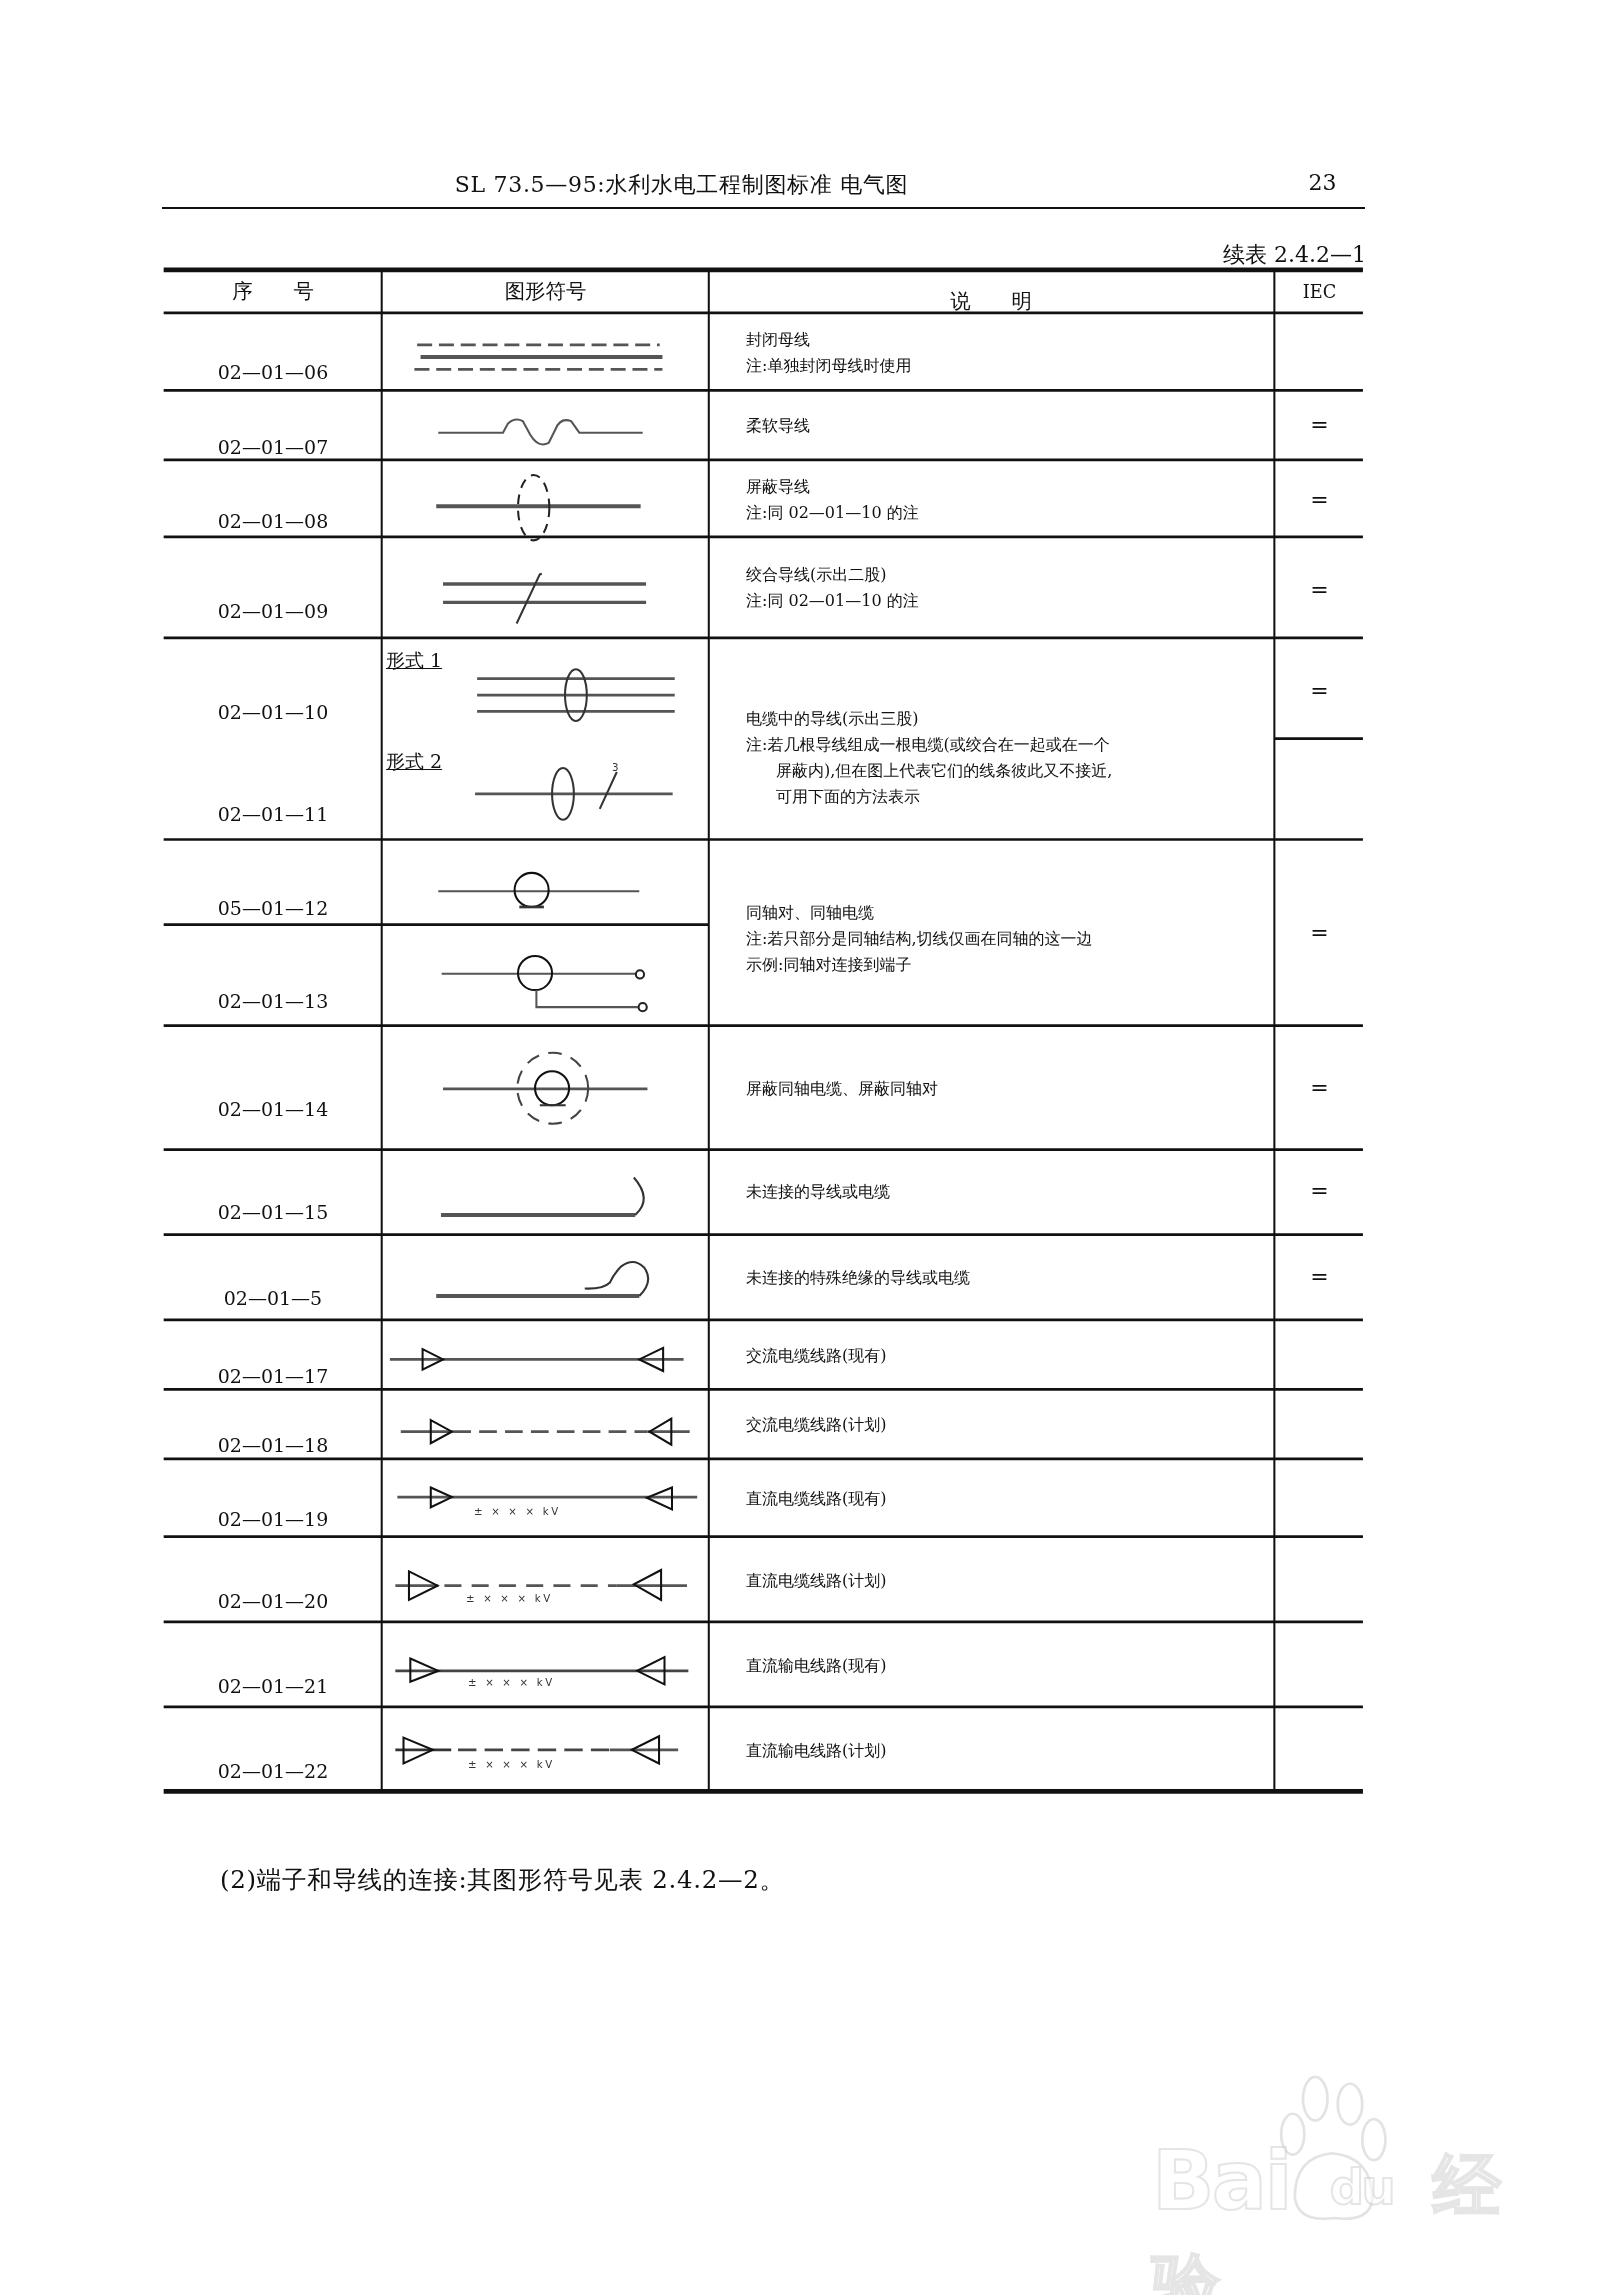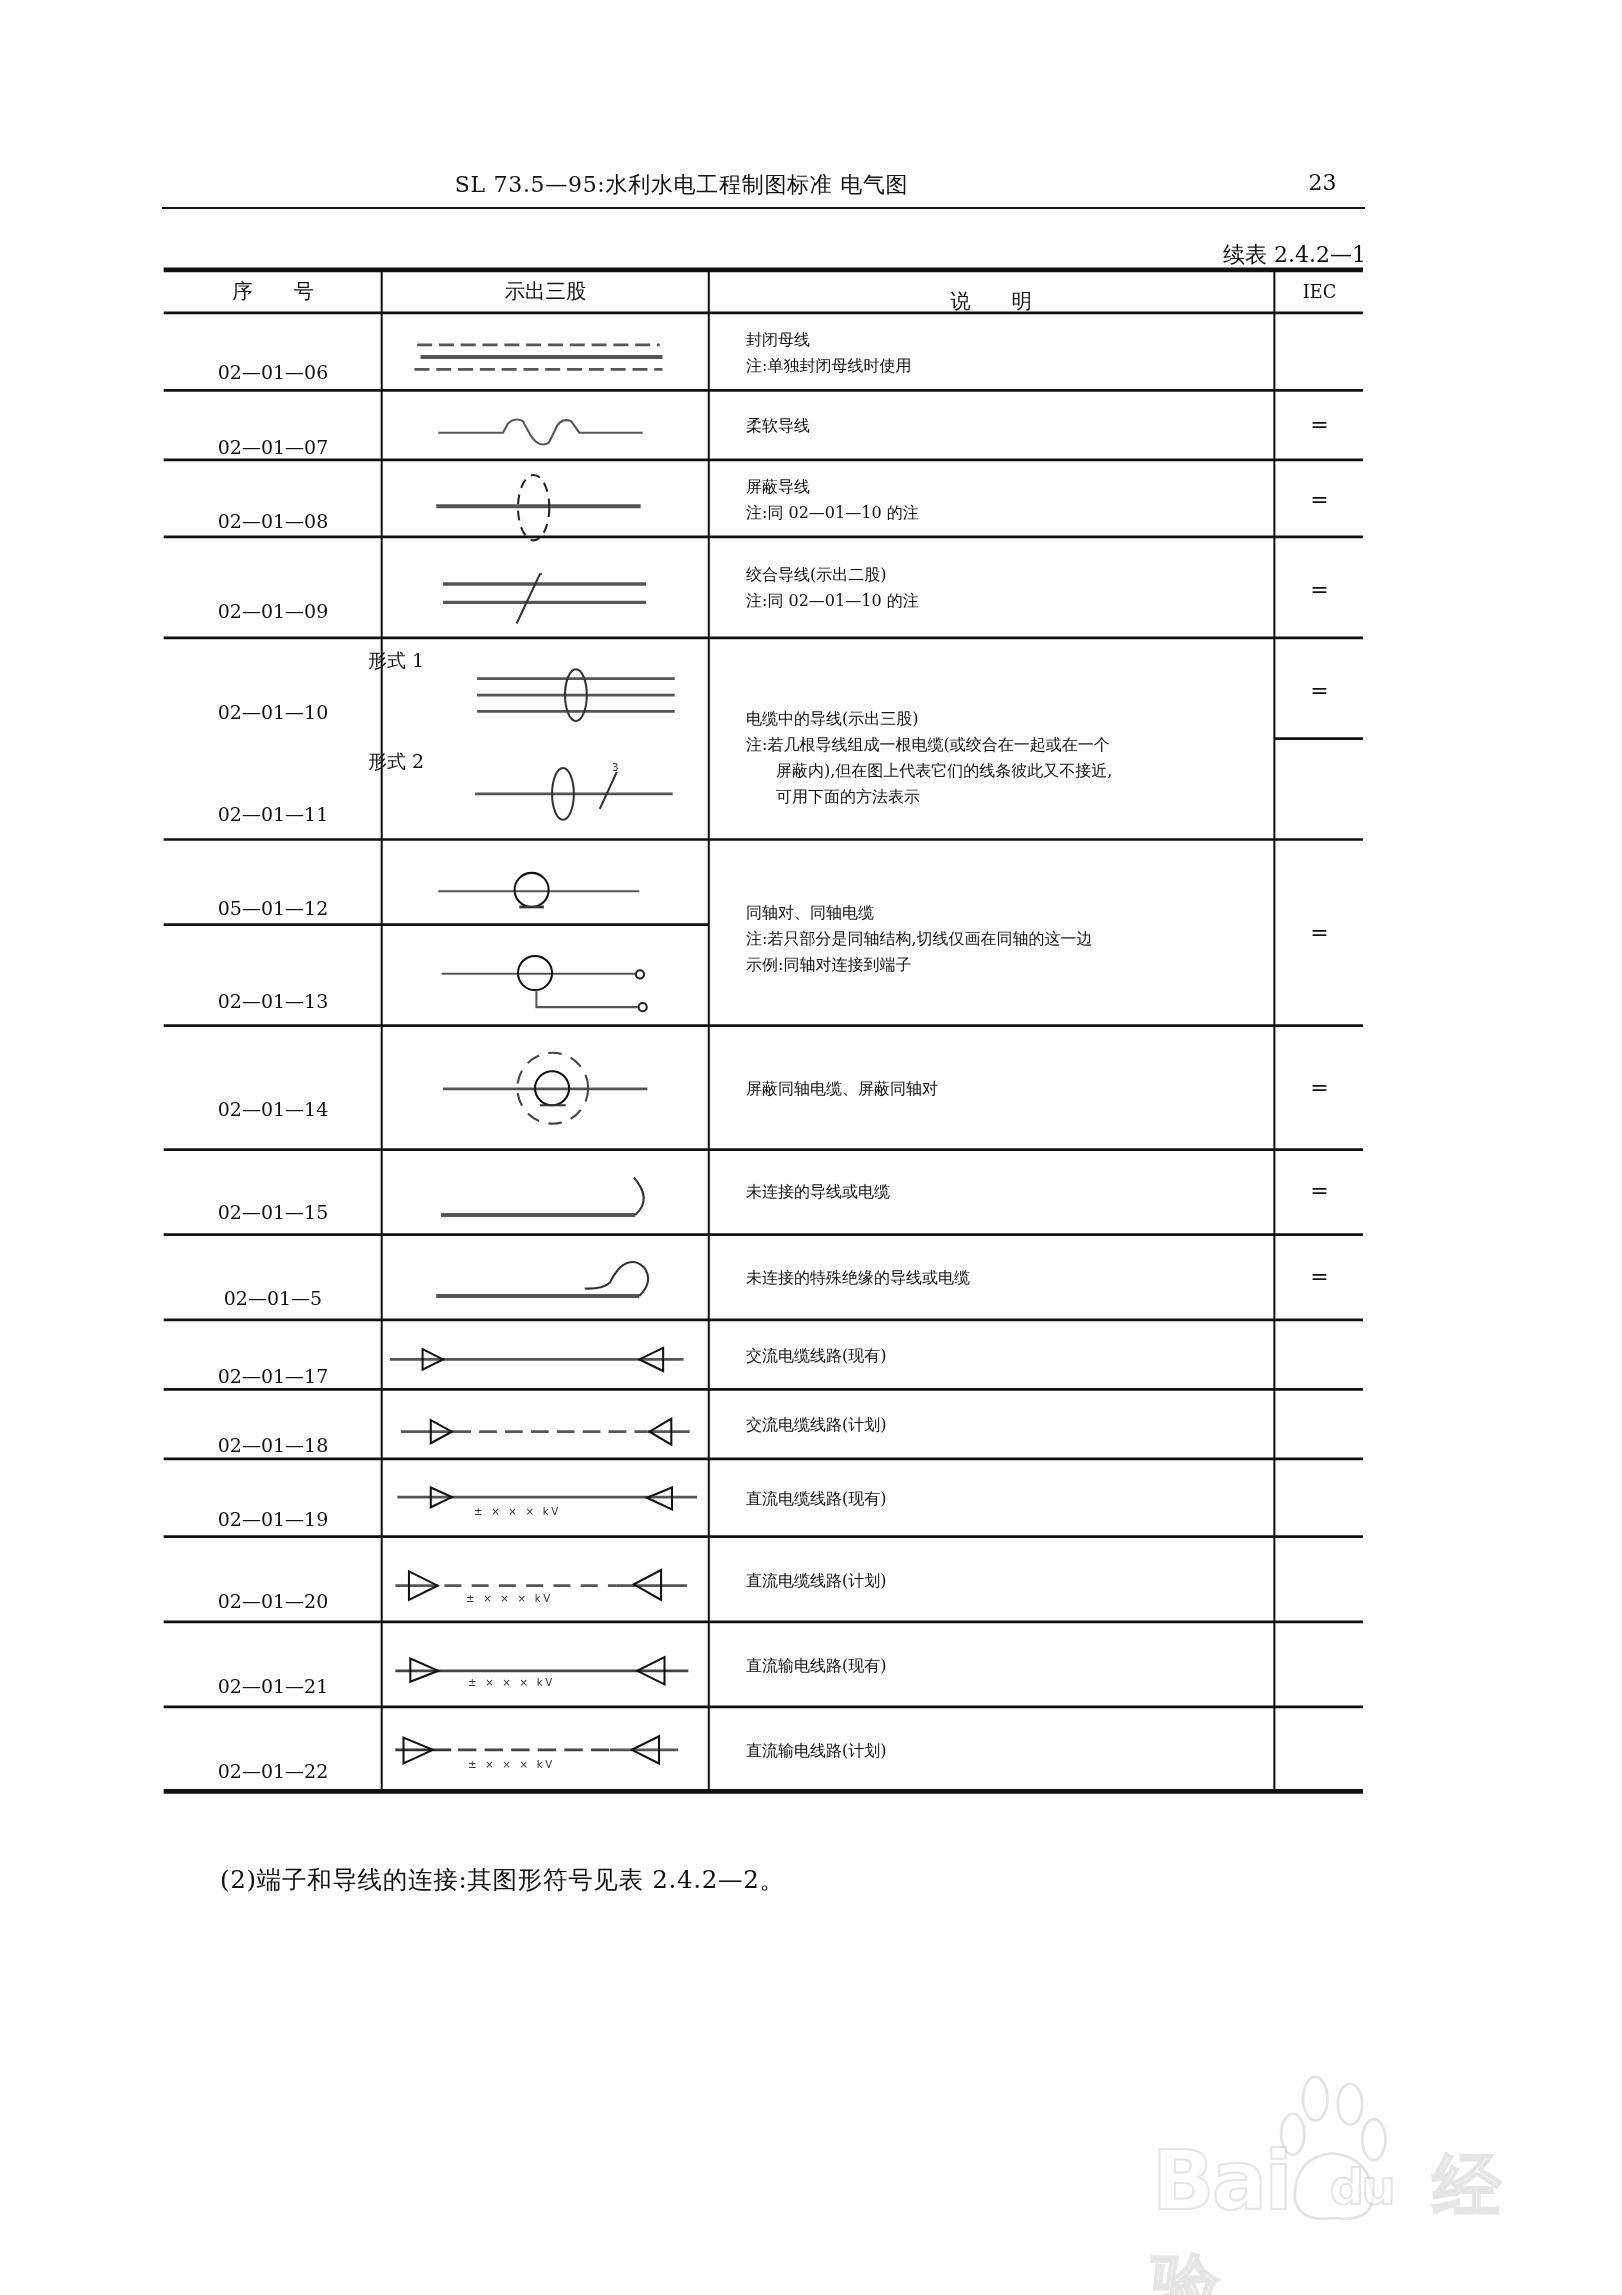--- a/index.html
+++ b/index.html
@@ -12,21 +12,21 @@
   .caption { left:1159px; width:207px; top:240px; text-align:right; font-size:22px; }
 
   .tbl-svg { position:absolute; left:0; top:0; width:1622px; height:2295px; pointer-events:none; }
 
   .cell-text { position:absolute; font-size:19px; line-height:26px; white-space:nowrap; }
   .num { text-align:center; width:218px; left:164px; font-size:19px;margin-top:20px; }
   .hdr-cell { font-size:20.4px; text-align:center; }
   .desc { left:746px; font-size:16px; line-height:26px; }
   .desc .indent { padding-left:30px; }
   .iec { left:1275px; width:89px; text-align:center; font-size:22px; }
-  .form-label { left:368px; font-size:19px; }
+  .form-label { left:386px; font-size:19px;text-decoration:underline; }
 
   .kv { position:absolute; font-family:"DejaVu Sans","Liberation Sans",sans-serif; font-size:10.2px; color:#333; letter-spacing:2.7px; }
 
   .footer { left:220px; top:1863px; font-size:24.5px; letter-spacing:0.7px; }
 
   .watermark { left:1152px; top:2065px; width:382px; height:245px; opacity:0.55; }
   .wm-text-main { position:absolute; left:0; top:68px; font-family:"DejaVu Sans","Liberation Sans",sans-serif;
                   font-weight:bold; font-size:82px; color:#fff; -webkit-text-stroke:2px #d0d0d0; letter-spacing:-2.7px; }
   .wm-text-url { position:absolute; left:3.4px; top:174px; font-family:"DejaVu Sans","Liberation Sans",sans-serif;
                  font-size:46px; color:#fff; -webkit-text-stroke:1.4px #cfcfcf; letter-spacing:-1.4px; }
@@ -185,21 +185,21 @@
   <g opacity="0.6" stroke="#d2d2d2" stroke-width="4" fill="#fff">
     <ellipse cx="1930" cy="3080" rx="18" ry="32"></ellipse>
     <ellipse cx="1981" cy="3088" rx="18" ry="30"></ellipse>
     <ellipse cx="1897" cy="3132" rx="17" ry="30"></ellipse>
     <ellipse cx="2016" cy="3140" rx="17" ry="30"></ellipse>
     <path d="M1900 3225 Q1900 3165 1955 3160 Q2012 3165 2014 3225 Q2012 3262 1958 3255 Q1905 3262 1900 3225 Z"></path>
   </g>
 </svg>
 
 <div class="cell-text hdr-cell" style="left:164px;width:218px;top:278px;">序　　号</div>
-<div class="cell-text hdr-cell" style="left:382px;width:327px;top:278px;">示出三股</div>
+<div class="cell-text hdr-cell" style="left:382px;width:327px;top:278px;">图形符号</div>
 <div class="cell-text hdr-cell" style="left:709px;width:564px;top:288px;">说　　明</div>
 <div class="cell-text hdr-cell" style="left:1275px;width:89px;top:279px;font-size:17.7px;">IEC</div>
 
 <div class="cell-text num" style="top:339px;">02—01—06</div>
 <div class="cell-text desc" style="top:327px;">
   <div>封闭母线</div>
   <div>注:单独封闭母线时使用</div>
 </div>
 
 <div class="cell-text num" style="top:414px;">02—01—07</div>

